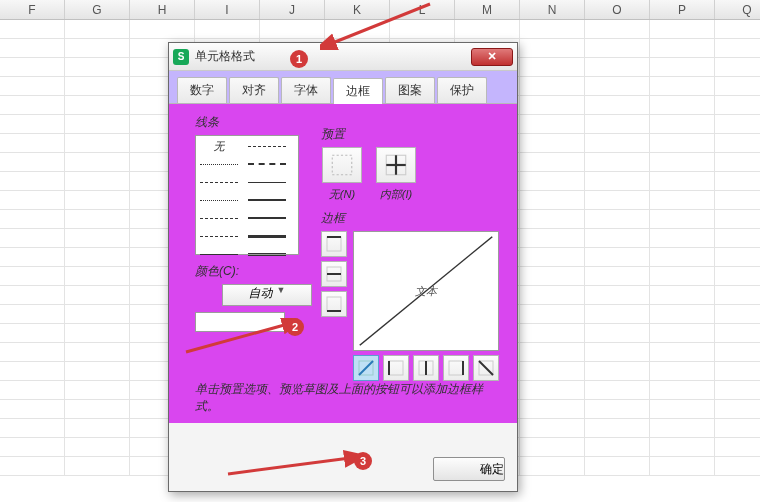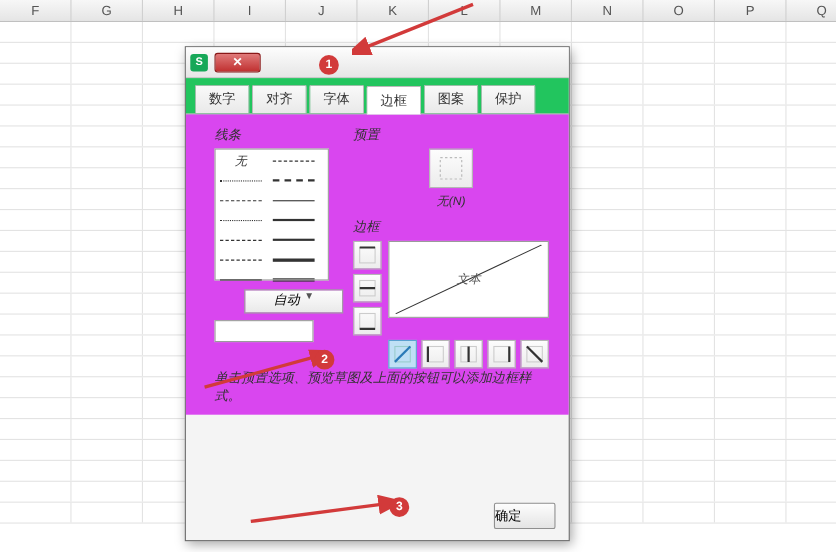--- a/index.html
+++ b/index.html
@@ -8,60 +8,60 @@
 .colhdr{display:flex;height:20px;background:linear-gradient(#f7f7f7,#e5e5e5);border-bottom:1px solid #c0c0c0;}
 .colhdr div{flex:0 0 65px;text-align:center;line-height:20px;color:#555;border-right:1px solid #d0d0d0;}
 .grid{position:relative;}
 .grid .row{display:flex;height:19px;border-bottom:1px solid #e3e3e3;}
 .grid .row div{flex:0 0 65px;border-right:1px solid #e3e3e3;}
 .dialog{position:absolute;top:42px;left:168px;width:350px;height:450px;background:#f4f4f4;border:1px solid #6a6a6a;box-shadow:2px 3px 10px rgba(0,0,0,.35);}
 .titlebar{height:28px;background:linear-gradient(#fdfdfd,#e6e6e6);display:flex;align-items:center;padding:0 4px;border-bottom:1px solid #c9c9c9;}
 .titlebar .ico{width:16px;height:16px;background:#17a858;border-radius:3px;margin-right:6px;display:flex;align-items:center;justify-content:center;color:#fff;font-size:10px;font-weight:bold;}
 .titlebar .ttl{flex:1;color:#333;}
 .closebtn{width:42px;height:18px;background:linear-gradient(#e07a7a,#c03030);border:1px solid #8a1818;border-radius:3px;display:flex;align-items:center;justify-content:center;color:#fff;font-weight:bold;font-size:11px;}
-.tabs{display:flex;padding:6px 8px 0 8px;gap:2px;border-bottom:1px solid #b9b9b9;background:#22c55e;}
+.tabs{display:flex;padding:6px 8px 0 8px;gap:2px;border-bottom:1px solid #b9b9b9;background:#c4b5fd;}
 .tab{padding:4px 12px;background:linear-gradient(#f9f9f9,#e9e9e9);border:1px solid #b9b9b9;border-bottom:none;border-radius:2px 2px 0 0;color:#333;cursor:pointer;}
 .tab.active{background:#fff;position:relative;top:1px;}
 .body{padding:8px 26px;background:#d946ef;font-style:italic;}
 .group-lbl{color:#333;margin:2px 0 4px 0;}
 .linestyle-box{width:104px;height:120px;border:1px solid #9b9b9b;background:#fff;padding:4px 4px;display:flex;flex-wrap:wrap;align-content:flex-start;gap:6px 10px;}
 .ls{width:38px;height:12px;display:flex;align-items:center;justify-content:center;}
 .ls .none{font-size:11px;color:#333;}
 .ls .ln{width:100%;border-top:1px solid #333;}
 .ls .ln.dash1{border-top:1px dashed #333;}
 .ls .ln.dot{border-top:1px dotted #333;}
 .ls .ln.th2{border-top-width:2px;}
 .ls .ln.th3{border-top-width:3px;}
 .row2{display:flex;gap:16px;}
 .leftcol{width:110px;}
-.rightcol{flex:1;}
-.preset-row{display:flex;gap:12px;justify-content:center;margin-top:4px;}
+.rightcol{flex:1;margin-top:12px;}
+.preset-row{display:flex;gap:12px;margin-top:4px;}
 .preset{width:42px;text-align:center;}
 .preset .pbtn{width:40px;height:36px;border:1px solid #b5b5b5;background:linear-gradient(#fdfdfd,#ececec);display:flex;align-items:center;justify-content:center;margin:0 auto 4px;}
 .preset .pbtn svg{width:26px;height:26px;}
 .preset .plabel{font-size:11px;color:#333;}
 .bordersec{margin-top:8px;}
 .borderlbl{margin-bottom:4px;}
 .borderarea{display:flex;gap:4px;}
 .sidebtns{width:28px;display:flex;flex-direction:column;gap:4px;}
 .bbtn{width:26px;height:26px;border:1px solid #b5b5b5;background:linear-gradient(#fdfdfd,#ececec);display:flex;align-items:center;justify-content:center;}
 .bbtn.sel{background:#bfe0f5;border-color:#5aa0d0;}
 .bbtn svg{width:18px;height:18px;}
-.preview{flex:1;height:70px;border:1px solid #9b9b9b;background:#fff;position:relative;}
+.preview{flex:1;height:120px;border:1px solid #9b9b9b;background:#fff;position:relative;}
 .ptxt{position:absolute;left:50%;top:50%;transform:translate(-50%,-50%);font-size:11px;color:#555;}
 .diag{position:absolute;left:0;top:0;width:100%;height:100%;}
 .botbtns{display:flex;gap:4px;margin-top:4px;margin-left:32px;}
 .colorsec{margin-top:8px;}
 .colorbtn{width:90px;height:22px;border:1px solid #a0a0a0;background:linear-gradient(#fdfdfd,#e9e9e9);display:flex;align-items:flex-start;justify-content:center;gap:4px;margin-top:4px;margin-left:27px;}
 .colorbtn .dd{font-size:9px;color:#555;}
 .swatch{width:90px;height:20px;border:1px solid #9b9b9b;background:#fff;margin-top:6px;display:flex;}
 .swatch .c{flex:1;}
 .hint{color:#333;font-size:12px;}
 .dlg-buttons{position:absolute;bottom:10px;right:12px;display:flex;gap:10px;}
-.dbtn{width:56px;height:24px;border:1px solid #8f8f8f;background:linear-gradient(#fdfdfd,#e4e4e4);border-radius:2px;display:flex;align-items:center;justify-content:flex-start;cursor:pointer;}
+.dbtn{width:72px;height:24px;border:1px solid #8f8f8f;background:linear-gradient(#fdfdfd,#e4e4e4);border-radius:2px;display:flex;align-items:center;justify-content:flex-end;cursor:pointer;}
 .arrow{position:absolute;pointer-events:none;}
 .numtag{position:absolute;width:18px;height:18px;border-radius:50%;background:#d23a3a;color:#fff;font-size:11px;font-weight:bold;display:flex;align-items:center;justify-content:center;pointer-events:none;}
 </style>
 </head>
 <body>
 
 <div class="sheet">
   <div class="colhdr">
     <div>F</div>
     <div>G</div>
@@ -412,20 +412,21 @@
         <div></div>
         <div></div>
         <div></div>
       </div>
   </div>
 </div>
 
 <div class="dialog">
   <div class="titlebar">
     <div class="ico">S</div>
+    <div class="ttl">单元格格式</div>
     <div class="closebtn">
       <span>✕</span>
     </div>
   </div>
   <div class="tabs">
     <div class="tab">数字</div>
     <div class="tab">对齐</div>
     <div class="tab">字体</div>
     <div class="tab active">边框</div>
     <div class="tab">图案</div>
@@ -473,39 +474,50 @@
               <span class="ln th3"></span>
             </div>
           <div class="ls">
               <span class="ln"></span>
             </div>
           <div class="ls">
               <span class="ln th2" style="border-top-style:double;border-top-width:3px;"></span>
             </div>
         </div>
         <div class="colorsec">
+          <div class="group-lbl">颜色(C):</div>
           <div class="colorbtn">
             <span>自动</span>
             <span class="dd">▼</span>
           </div>
           <div class="swatch">
               <div class="c"></div>
             </div>
         </div>
       </div>
       <div class="rightcol">
         <div class="group-lbl">预置</div>
         <div class="preset-row">
           <div class="preset">
             <div class="pbtn">
               <svg viewBox="0 0 24 24">
                   <rect x="3" y="3" width="18" height="18" fill="none" stroke="#bbb" stroke-dasharray="2 2"></rect>
                 </svg>
             </div>
             <div class="plabel">无(N)</div>
+          </div>
+          <div class="preset">
+            <div class="pbtn">
+              <svg viewBox="0 0 24 24">
+                  <rect x="3" y="3" width="18" height="18" fill="none" stroke="#ccc"></rect>
+                  <line x1="12" y1="3" x2="12" y2="21" stroke="#333" stroke-width="2"></line>
+                  <line x1="3" y1="12" x2="21" y2="12" stroke="#333" stroke-width="2"></line>
+                </svg>
+            </div>
+            <div class="plabel">内部(I)</div>
           </div>
         </div>
 
         <div class="bordersec">
           <div class="group-lbl borderlbl">边框</div>
           <div class="borderarea">
             <div class="sidebtns">
               <div class="bbtn">
                   <svg viewBox="0 0 18 18">
                     <rect x="2" y="2" width="14" height="14" fill="none" stroke="#ccc"></rect>

